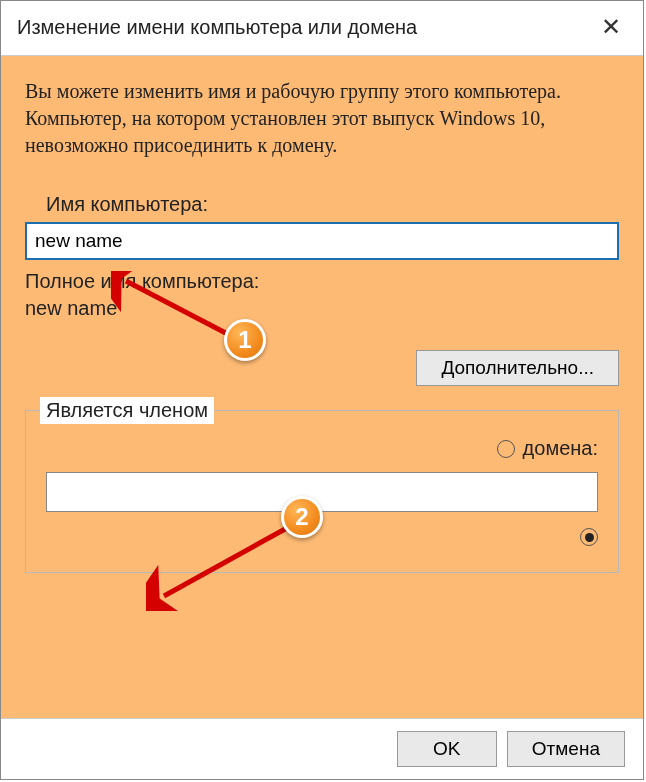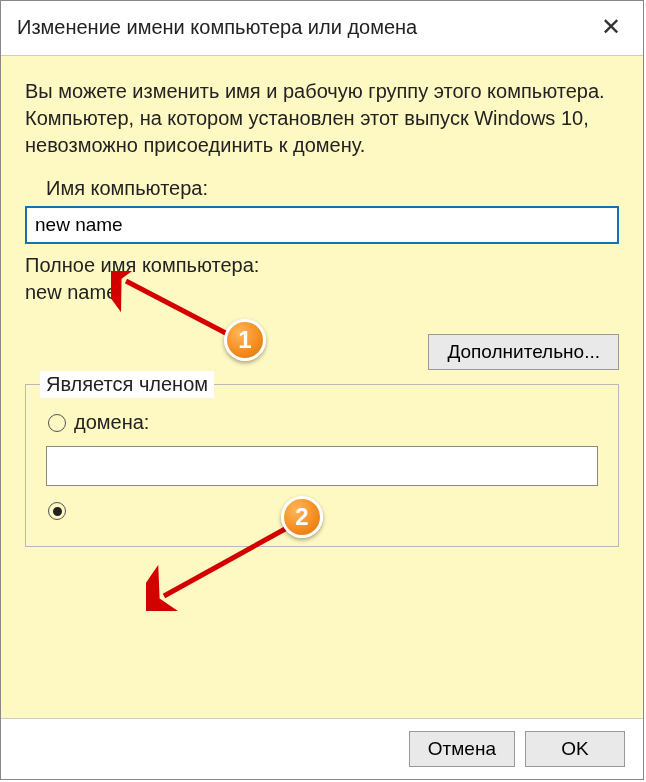--- a/index.html
+++ b/index.html
@@ -10,21 +10,21 @@
     background: #fff;
     width: 646px;
     height: 782px;
     overflow: hidden;
     position: relative;
   }
   .dialog {
     border: 1px solid #888;
     width: 644px;
     height: 780px;
-    background: #fef9c3;
+    background: #fdba74;
     position: relative;
   }
   .titlebar {
     display: flex;
     justify-content: space-between;
     align-items: center;
     padding: 8px 14px 10px 16px;
     border-bottom: 1px solid #ccc;
     background: #fff;
   }
@@ -43,21 +43,22 @@
     justify-content: center;
     cursor: pointer;
   }
   .body {
     padding: 22px 24px 0 24px;
     font-size: 20px;
     color: #222;
     line-height: 1.35;
   }
   .description {
-    margin-bottom: 16px;
+    margin-bottom: 32px;
+    font-family: Liberation Serif, serif;
   }
   .label {
     display: block;
     margin-bottom: 4px;
     margin-left: 21px;
   }
   .text-input {
     width: 100%;
     border: 2px solid #1a6fb0;
     padding: 6px 8px;
@@ -73,45 +74,46 @@
     margin-top: 8px;
   }
   .btn-row-right {
     text-align: right;
     margin-top: 28px;
     margin-bottom: 14px;
   }
   .win-button {
     border: 1px solid #999;
     background: #e9e9e9;
-    padding: 6px 18px;
+    padding: 6px 24px;
     font-size: 19px;
     font-family: inherit;
     cursor: pointer;
     min-width: 100px;
   }
   .groupbox {
     border: 1px solid #b8b8b8;
     position: relative;
-    margin-top: 14px;
+    margin-top: 24px;
     padding: 18px 20px 20px 20px;
   }
   .groupbox-title {
     position: absolute;
     top: -14px;
     left: 14px;
     background: #fff;
     padding: 0 6px;
     font-size: 20px;
   }
   .radio-row {
     display: flex;
     align-items: center;
     gap: 8px;
     margin: 6px 0 6px 2px;
+    justify-content: flex-end;
   }
   .radio {
     width: 18px;
     height: 18px;
     border: 1.5px solid #555;
     border-radius: 50%;
     display: inline-flex;
     align-items: center;
     justify-content: center;
     cursor: pointer;
@@ -208,22 +210,22 @@
       <input class="domain-input" type="text" value="" style="">
 
       <div class="radio-row">
         <span class="radio checked"></span>
       </div>
     </div>
 
   </div>
 
   <div class="footer">
+    <button class="win-button">OK</button>
     <button class="win-button">Отмена</button>
-    <button class="win-button">OK</button>
   </div>
 
   <svg class="arrow" style="left:110px; top:270px;" width="150" height="80">
     <defs>
       <marker id="ah1" markerWidth="12" markerHeight="12" refX="2" refY="6" orient="auto">
         <path d="M0,0 L12,6 L0,12 L3,6 Z" fill="#d40000"></path>
       </marker>
     </defs>
     <line x1="130" y1="70" x2="15" y2="10" stroke="#d40000" stroke-width="5" marker-end="url(#ah1)"></line>
   </svg>

